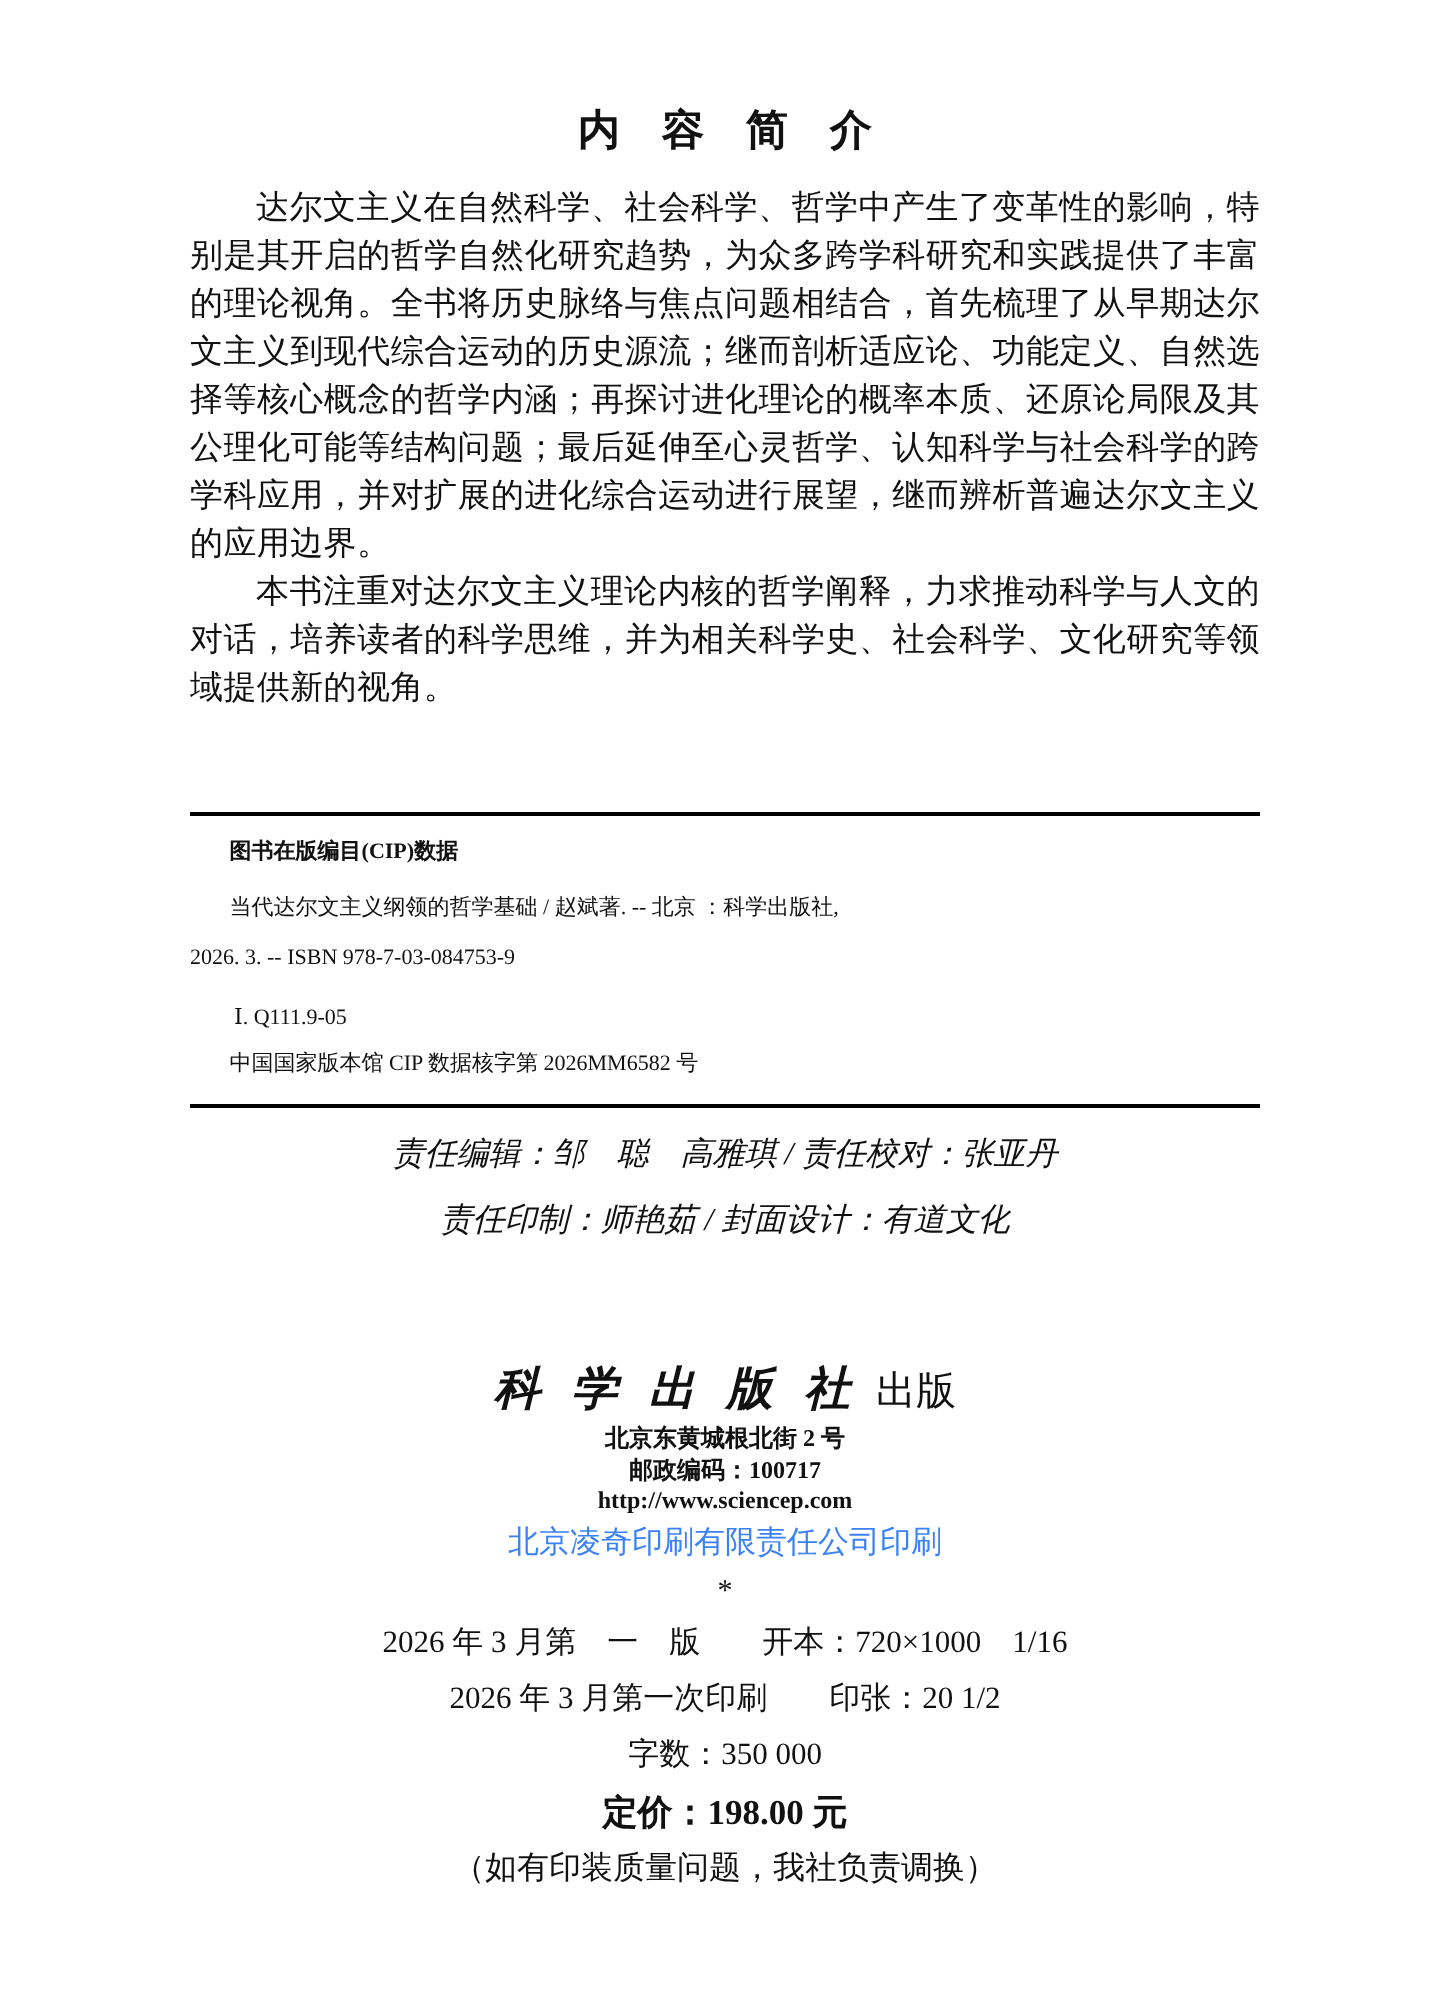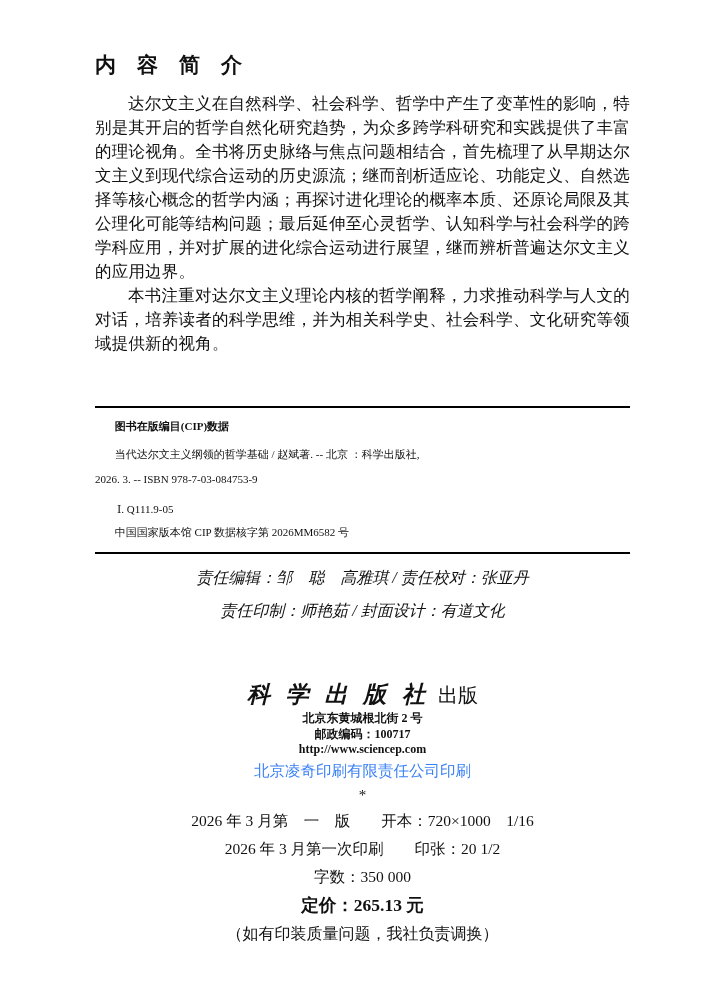--- a/index.html
+++ b/index.html
@@ -17,21 +17,21 @@
     background: #ffffff;
     color: #111111;
     font-family: "Liberation Serif", "DejaVu Serif", serif;
     overflow: hidden;
   }
   .title {
     margin: 0 0 14px 0;
     font-size: 21px;
     line-height: 26px;
     font-weight: bold;
-    text-align: left;
+    text-align: center;
   }
   .para {
     margin: 0;
     font-size: 16.5px;
     line-height: 24px;
     text-align: justify;
     text-indent: 2em;
     letter-spacing: 0.2px;
   }
   .cip {
@@ -166,17 +166,17 @@
     <div class="pub-addr">邮政编码：100717</div>
     <div class="pub-addr pub-web">http://www.sciencep.com</div>
     <div class="pub-printer">北京凌奇印刷有限责任公司印刷</div>
     <div class="pub-star">*</div>
   </div>
 
   <div class="printinfo">
     <div class="pi-line">2026 年 3 月第　一　版　　开本：720×1000　1/16</div>
     <div class="pi-line">2026 年 3 月第一次印刷　　印张：20 1/2</div>
     <div class="pi-line">字数：350 000</div>
-    <div class="price">定价：265.13 元</div>
+    <div class="price">定价：198.00 元</div>
     <div class="notice">（如有印装质量问题，我社负责调换）</div>
   </div>
 
 </div>
 
 </body></html>

